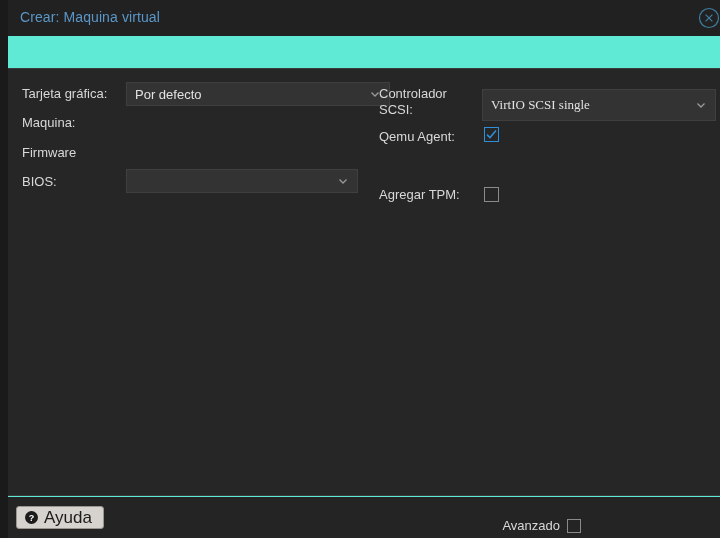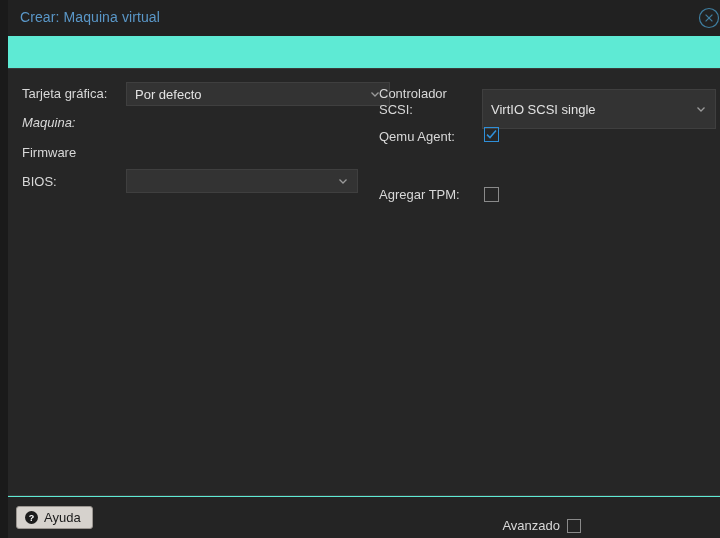--- a/index.html
+++ b/index.html
@@ -157,21 +157,21 @@
     cursor: pointer;
     box-sizing: border-box;
   }
   .help-btn .q-icon {
     width: 13px; height: 13px;
     margin-right: 6px;
     flex: 0 0 auto;
   }
   .help-btn .q-icon svg { display: block; }
   .help-btn .help-label {
-    font-size: 13px;
+    font-size: 17px;
     color: #1b1b1b;
     line-height: 13px;
   }
 
   .adv-wrap {
     position: absolute;
     right: 147px; top: 21px;
     display: flex;
     align-items: center;
   }
@@ -212,39 +212,39 @@
       <div class="field-label" style="left:14px; top:17px;">Tarjeta gráfica:</div>
       <div class="dropdown" style="left:118px; top:13px; width:264px; height:24px;padding-left:17px;">
         <span class="dd-value">Por defecto</span>
         <span class="dd-arrow">
           <svg width="12" height="12" viewBox="0 0 12 12">
               <polyline points="2.5,4.5 6,8 9.5,4.5" fill="none" stroke="#9a9a9a" stroke-width="1.3"></polyline>
             </svg>
         </span>
       </div>
 
-      <div class="field-label" style="left:14px; top:46px;font-style:italic;">Maquina:</div>
+      <div class="field-label" style="left:14px; top:46px;">Maquina:</div>
 
       <div class="field-label" style="left:14px; top:76px;">Firmware</div>
 
       <div class="field-label" style="left:14px; top:105px;">BIOS:</div>
       <div class="dropdown" style="left:118px; top:100px; width:232px; height:24px;">
         <span class="dd-arrow">
           <svg width="12" height="12" viewBox="0 0 12 12">
               <polyline points="2.5,4.5 6,8 9.5,4.5" fill="none" stroke="#9a9a9a" stroke-width="1.3"></polyline>
             </svg>
         </span>
       </div>
     </div>
 
     <div class="col-right">
 
       <div class="field-label" style="left:11px; top:17px; width:100px;">Controlador
 SCSI:</div>
-      <div class="dropdown" style="left:114px; top:20px; width:234px; height:40px;">
+      <div class="dropdown" style="left:114px; top:20px; width:234px; height:32px;font-family:Liberation Serif, serif;">
         <span class="dd-value">VirtIO SCSI single</span>
         <span class="dd-arrow">
           <svg width="12" height="12" viewBox="0 0 12 12">
               <polyline points="2.5,4.5 6,8 9.5,4.5" fill="none" stroke="#9a9a9a" stroke-width="1.3"></polyline>
             </svg>
         </span>
       </div>
 
       <div class="field-label" style="left:11px; top:60px;">Qemu Agent:</div>
       <div class="checkbox on" style="left:116px; top:58px;">

